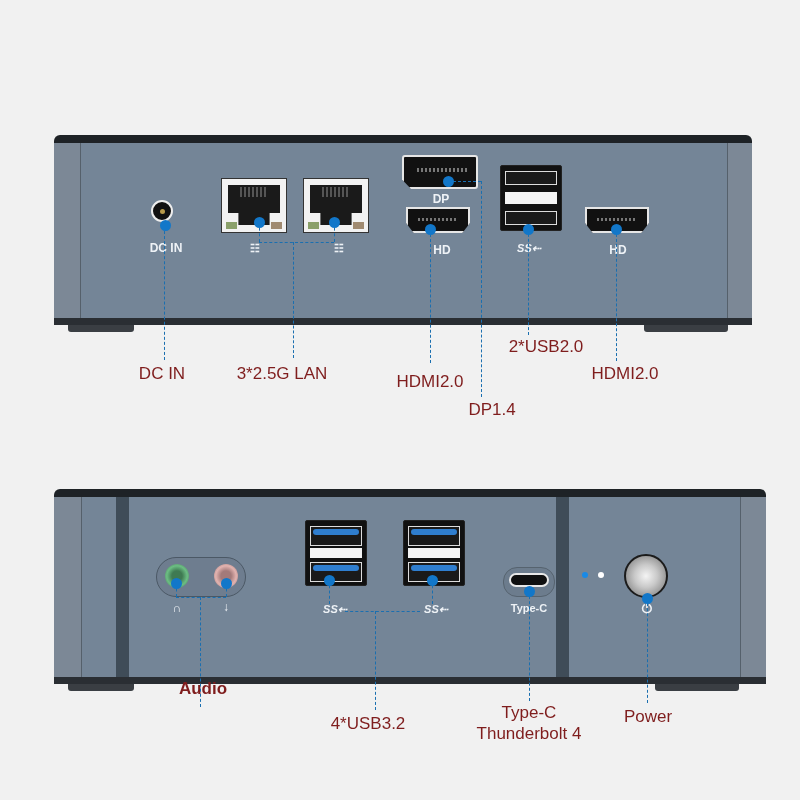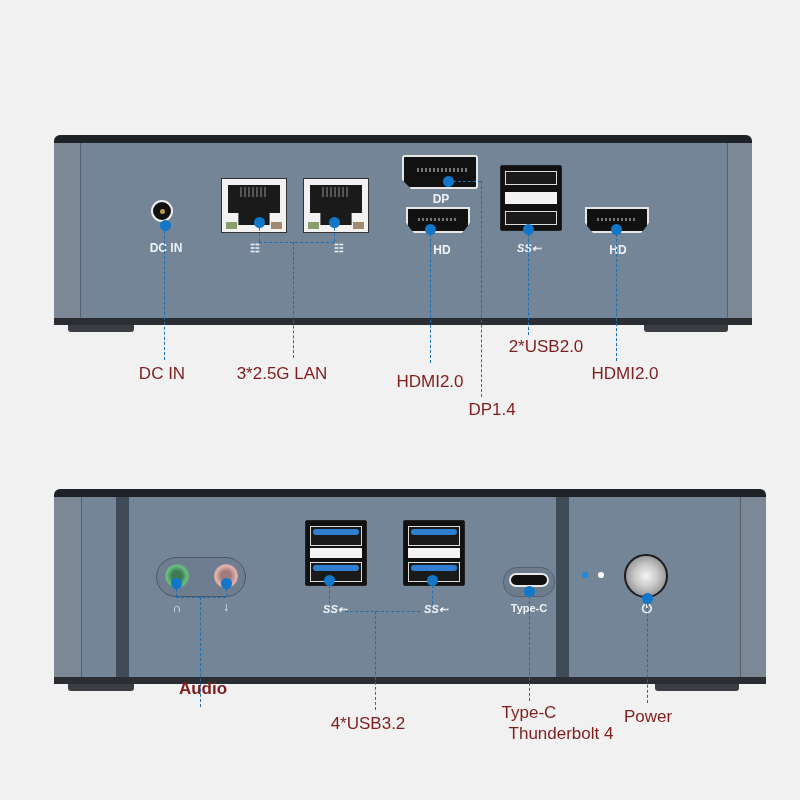--- a/index.html
+++ b/index.html
@@ -203,14 +203,14 @@
 <div class="vline" style="left:329px;top:580px;height:24px;"></div>
 <div class="vline" style="left:432px;top:580px;height:24px;"></div>
 <div class="hline" style="left:345px;top:611px;width:75px;"></div>
 <div class="vline" style="left:375px;top:611px;height:99px;"></div>
 <div class="vline" style="left:529px;top:591px;height:110px;"></div>
 <div class="vline" style="left:647px;top:598px;height:105px;"></div>
 
 <div class="callout" style="left:203px;top:678px;font-weight:bold;">Audio</div>
 <div class="callout" style="left:368px;top:713px;">4*USB3.2</div>
 <div class="callout" style="left:529px;top:702px;">Type-C</div>
-<div class="callout" style="left:529px;top:723px;margin-left:32px;">Thunderbolt 4</div>
+<div class="callout" style="left:529px;top:723px;">Thunderbolt 4</div>
 <div class="callout" style="left:648px;top:706px;">Power</div>
 
 </body></html>

